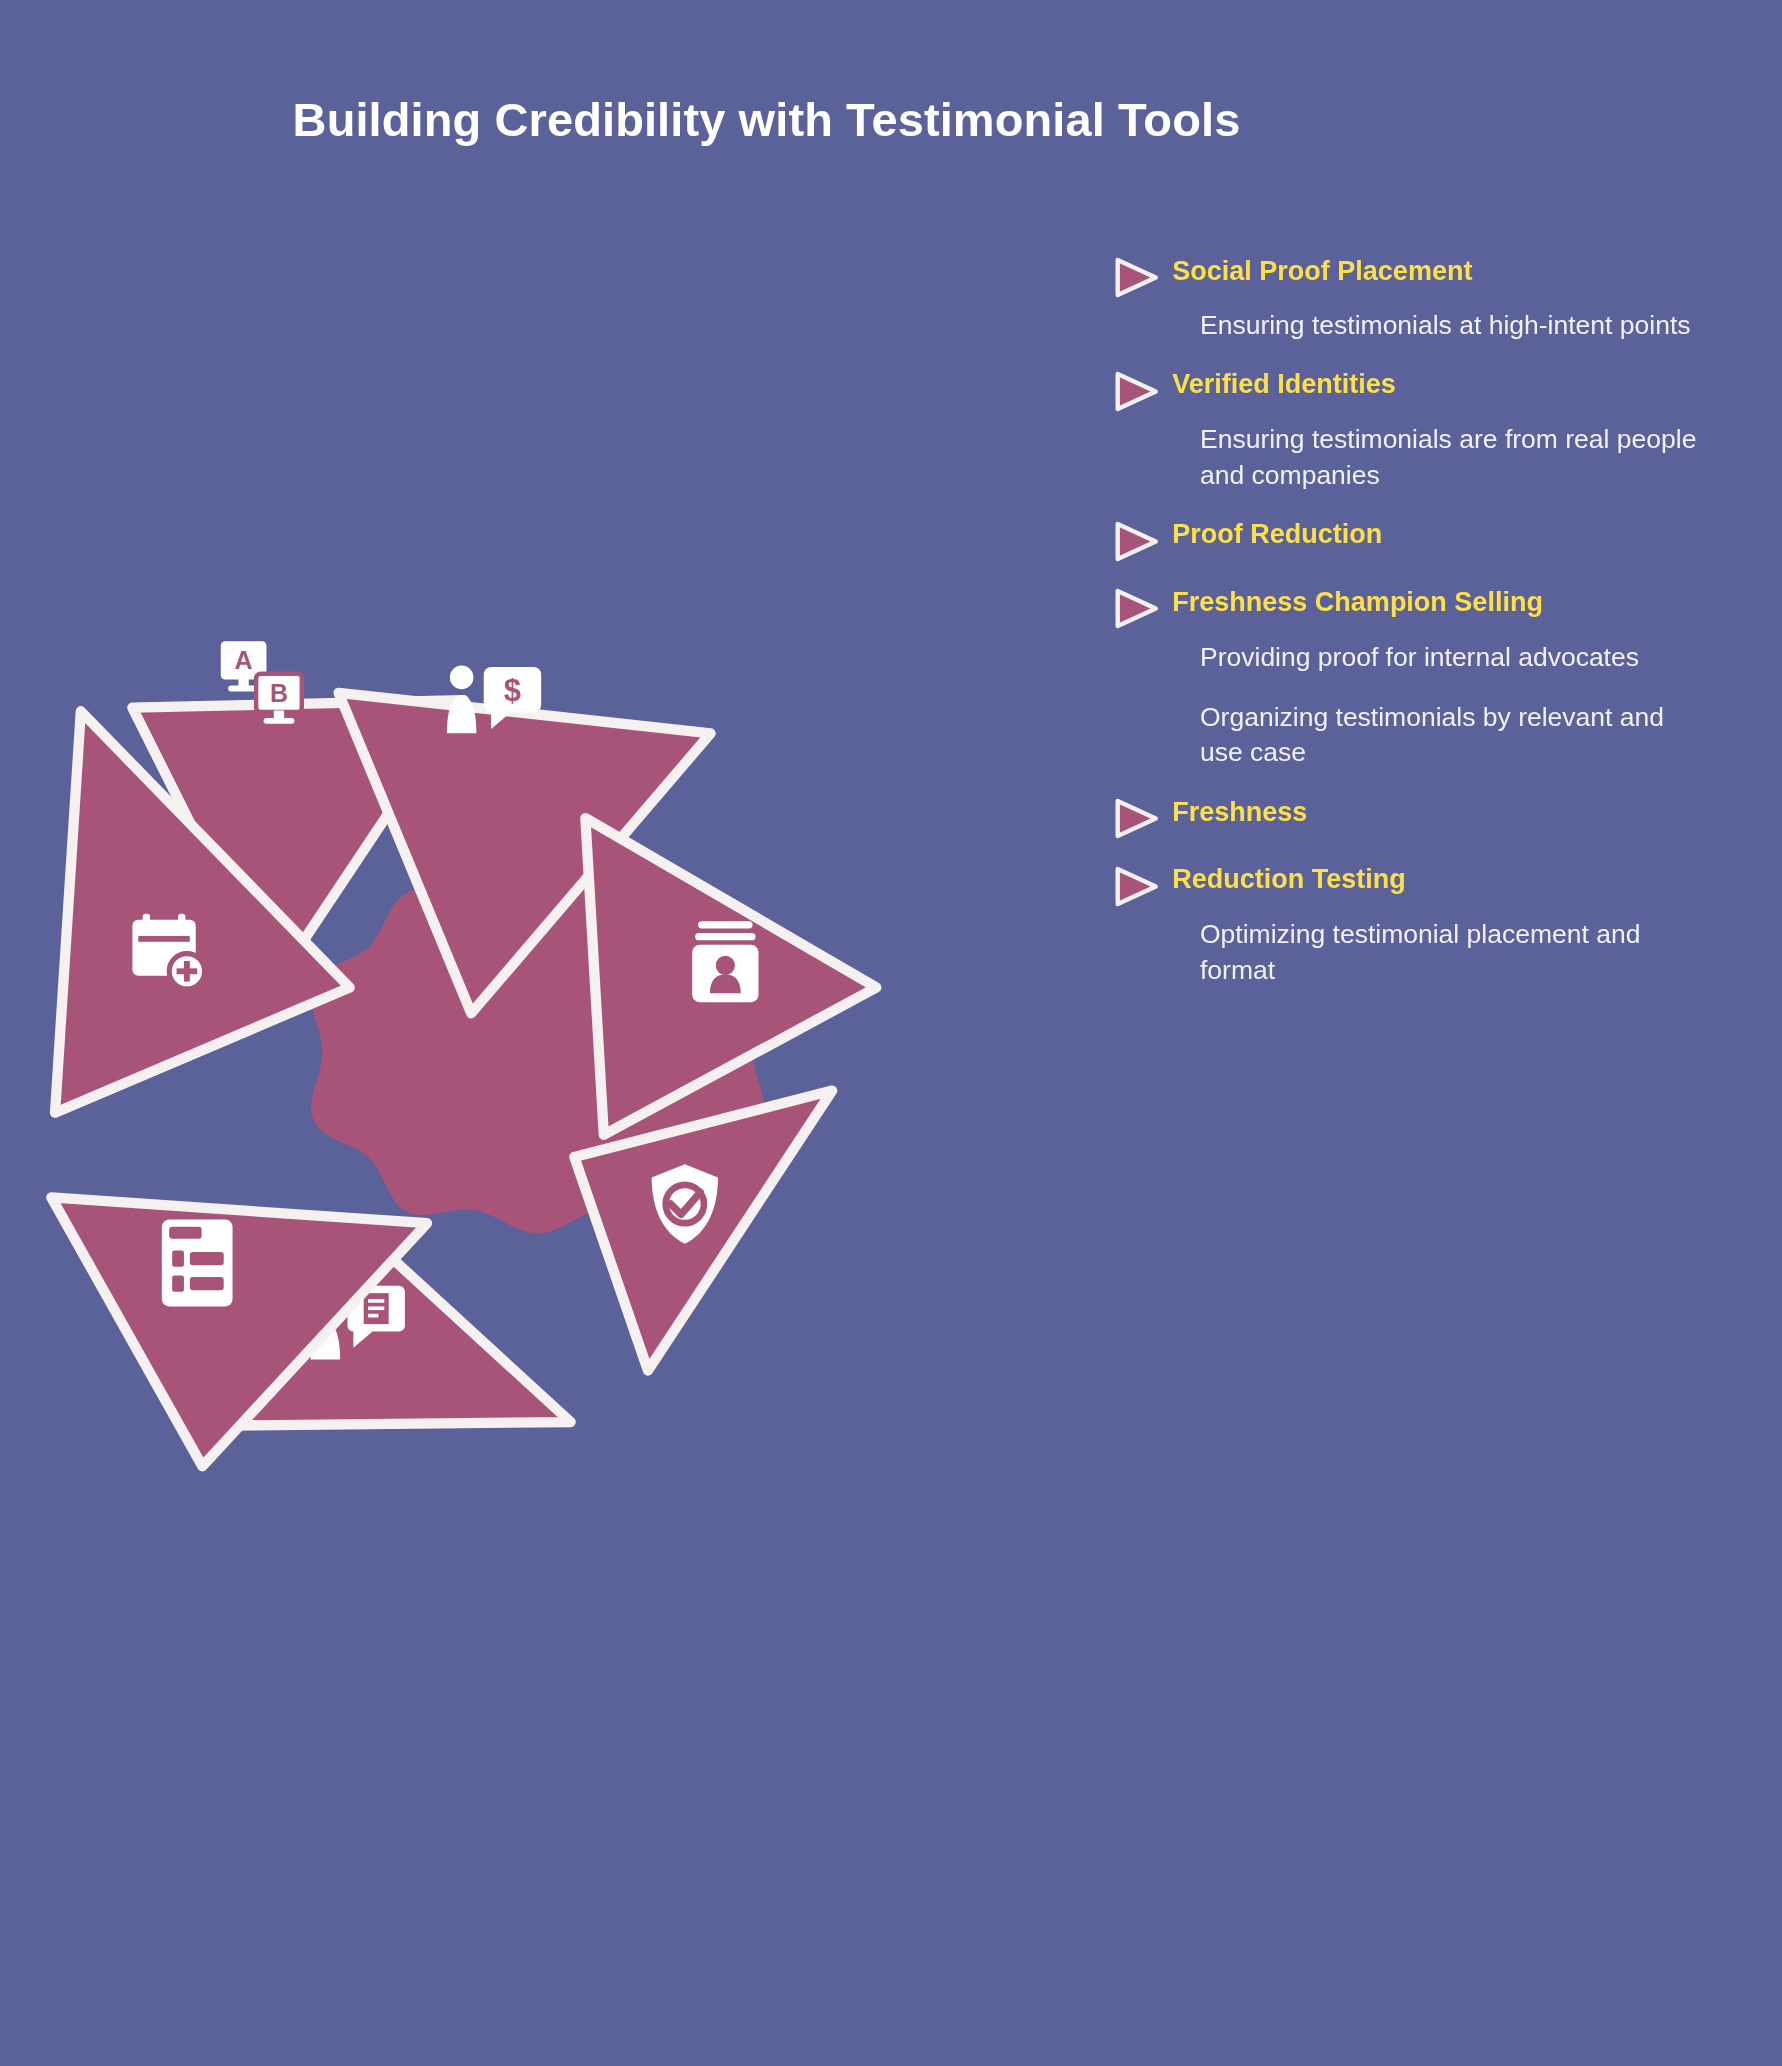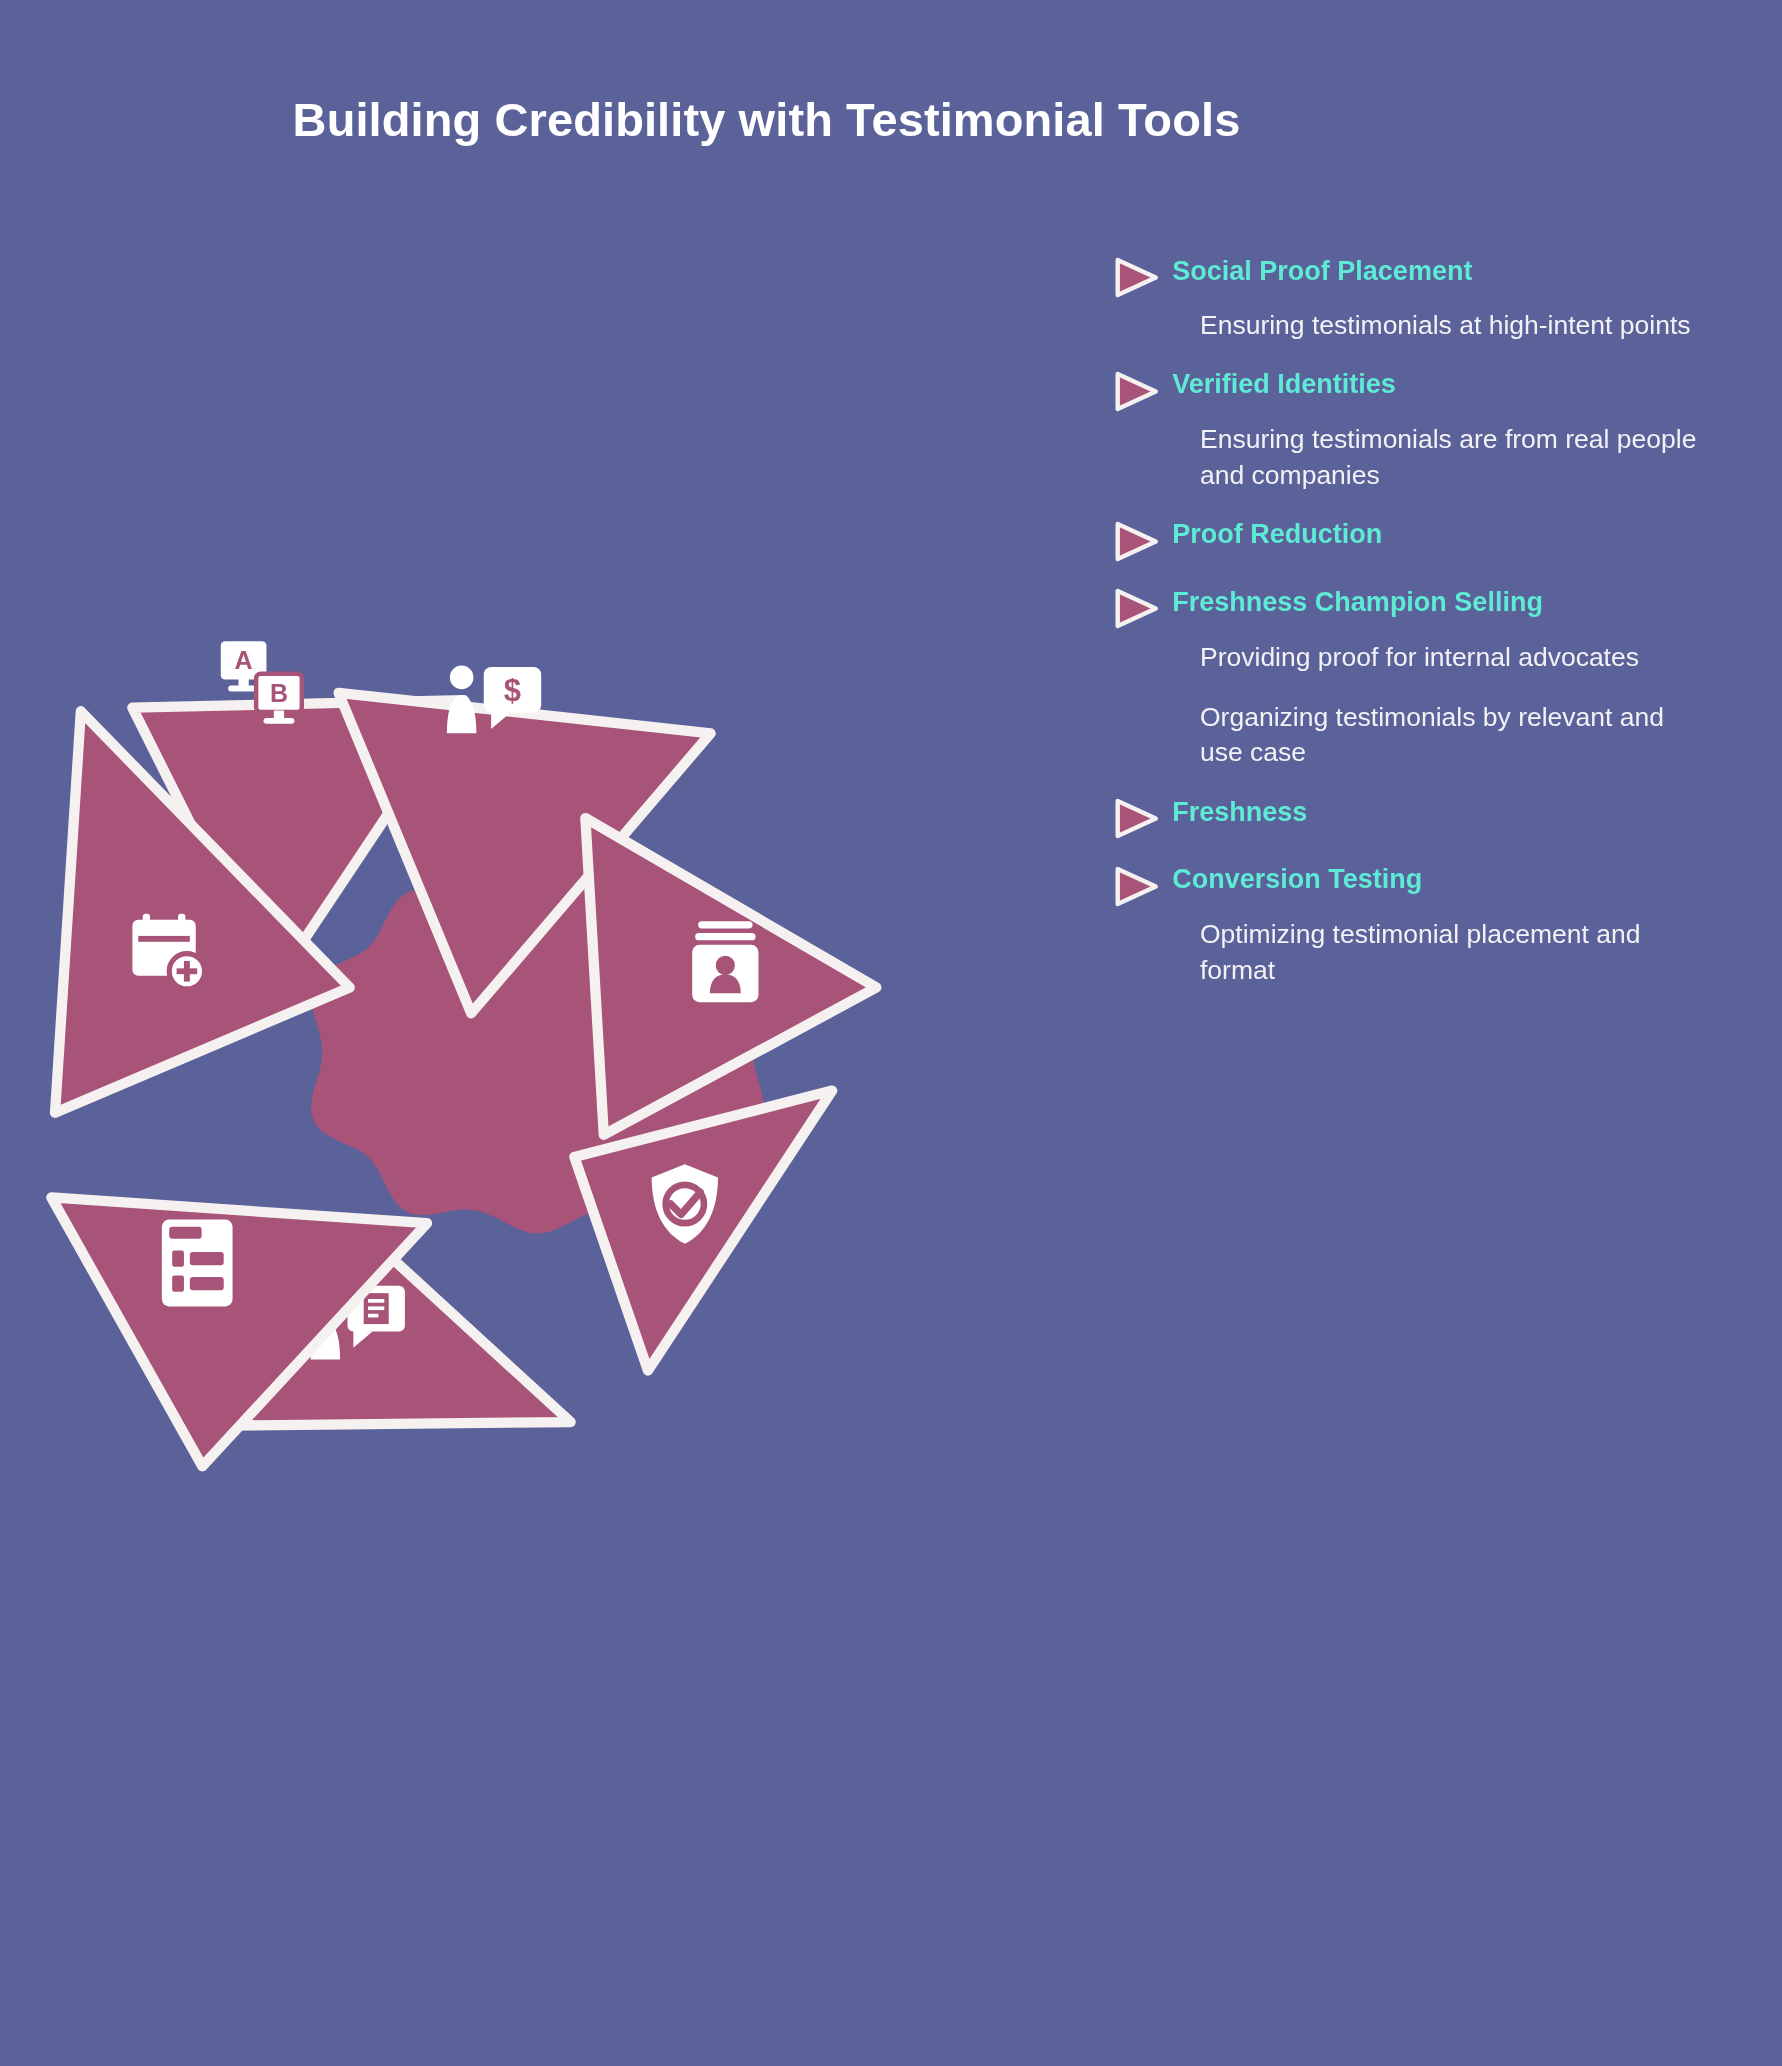--- a/index.html
+++ b/index.html
@@ -56,21 +56,21 @@
   }
   .arrow {
     width: 46px;
     height: 41px;
     flex: 0 0 46px;
     margin-top: 2.9px;
     margin-right: 13.3px;
   }
   .arrow svg { display: block; }
   .item-title {
-    color: #5eead4;
+    color: #fde047;
     font-size: 27px;
     font-weight: bold;
     line-height: 1.12;
     padding-top: 1.5px;
   }
   .item-desc {
     color: #f2f2f6;
     font-size: 26.5px;
     line-height: 1.35;
     margin-left: 87px;
@@ -273,21 +273,21 @@
       </div>
     </div>
 
     <div class="item">
       <div class="item-head">
         <span class="arrow">
           <svg width="46" height="41" viewBox="0 0 62 56">
               <polygon points="6,4 58,28 6,52" fill="#a85478" stroke="#f6f1f1" stroke-width="6" stroke-linejoin="round"></polygon>
             </svg>
         </span>
-        <span class="item-title">Conversion Testing</span>
+        <span class="item-title">Reduction Testing</span>
       </div>
       <div class="item-desc">Optimizing testimonial placement and format</div>
     </div>
 
   </div>
 
 </div>
 
 
 </body></html>

